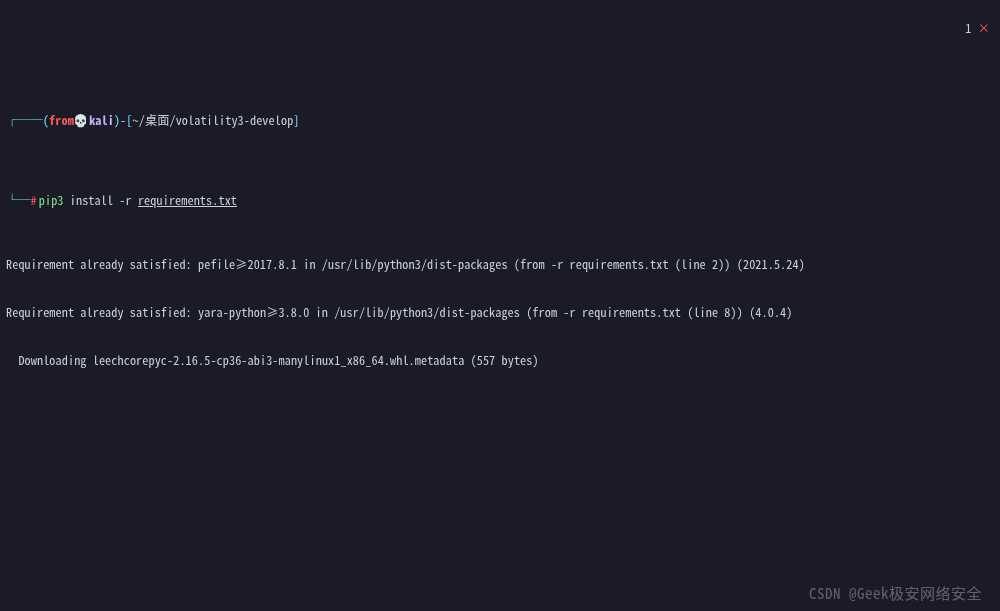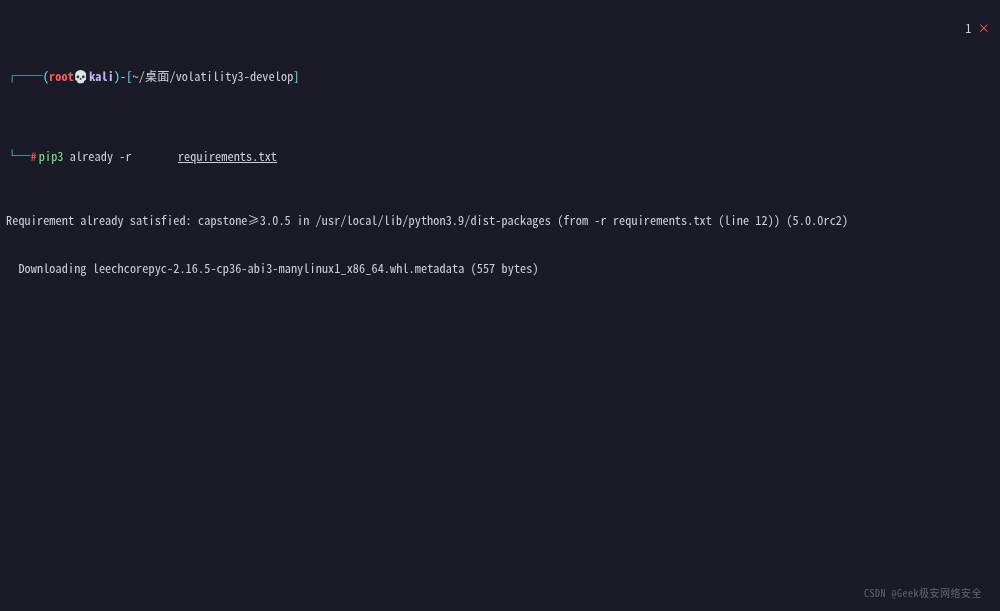--- a/index.html
+++ b/index.html
@@ -12,52 +12,53 @@
     overflow:hidden; position:relative;
     letter-spacing:0.1px;
   }
   .term { padding:4px 6px 0 6px; white-space:pre; }
   .line { white-space:pre-wrap; word-break:break-all; }
   .prompt { display:flex; flex-wrap:wrap; align-items:baseline; }
   .p-br   { color:#6ee7fe; }
   .p-root { color:#ff5c57; font-weight:bold; }
   .p-skull{ color:#e0e0e0; }
   .p-host { color:#c4b5fd; font-weight:bold; }
-  .p-path { color:#cdd0db; }
+  .p-path { color:#cdd0db;margin-top:44px; }
   .p-hash { color:#ff5c57; margin-right:2px; }
   .cmd    { color:#cdd0db; }
-  .u      { text-decoration:underline;margin-left:40px; }
+  .u      { text-decoration:underline; }
   .tab-ind{ position:absolute; top:4px; right:10px; color:#cdd0db; }
   .tab-x  { color:#ff5c57; }
   .green  { color:#7ee787; }
   .watermark {
     position:absolute; right:18px; bottom:10px;
-    color:rgba(230,230,230,0.35); font-size:10px; letter-spacing:0.5px;
+    color:rgba(230,230,230,0.35); font-size:15px; letter-spacing:0.5px;
     font-family:inherit;
   }
 </style>
 </head>
 <body>
 
 <div class="term">
 
   
   <div class="prompt">
-    <span class="p-br">┌──(</span><span class="p-root">root</span><span class="p-skull">💀</span><span class="p-host">kali</span><span class="p-br">)-[</span><span class="p-path">~/桌面/volatility3-develop</span><span class="p-br">]</span>
+    <span class="p-br">┌──(</span><span class="p-root">from</span><span class="p-skull">💀</span><span class="p-host">kali</span><span class="p-br">)-[</span><span class="p-path">~/桌面/volatility3-develop</span><span class="p-br">]</span>
   </div>
   <div class="tab-ind">
     <span>1</span> <span class="tab-x">×</span>
   </div>
   
   <div class="prompt">
     <span class="p-br">└─</span><span class="p-hash">#</span>
-    <span class="cmd"><span class="green">pip3</span> <span>already</span> <span>-r</span> <span class="u">requirements.txt</span></span>
+    <span class="cmd"><span class="green">pip3</span> <span>install</span> <span>-r</span> <span class="u">requirements.txt</span></span>
   </div>
 
-  <div class="line">Requirement already satisfied: capstone≥3.0.5 in /usr/local/lib/python3.9/dist-packages (from -r requirements.txt (line 12)) (5.0.0rc2)</div>
+  <div class="line">Requirement already satisfied: pefile≥2017.8.1 in /usr/lib/python3/dist-packages (from -r requirements.txt (line 2)) (2021.5.24)</div>
+  <div class="line">Requirement already satisfied: yara-python≥3.8.0 in /usr/lib/python3/dist-packages (from -r requirements.txt (line 8)) (4.0.4)</div>
   <div class="line">  Downloading leechcorepyc-2.16.5-cp36-abi3-manylinux1_x86_64.whl.metadata (557 bytes)</div>
   
 
   
 
   
 
   
 
   

